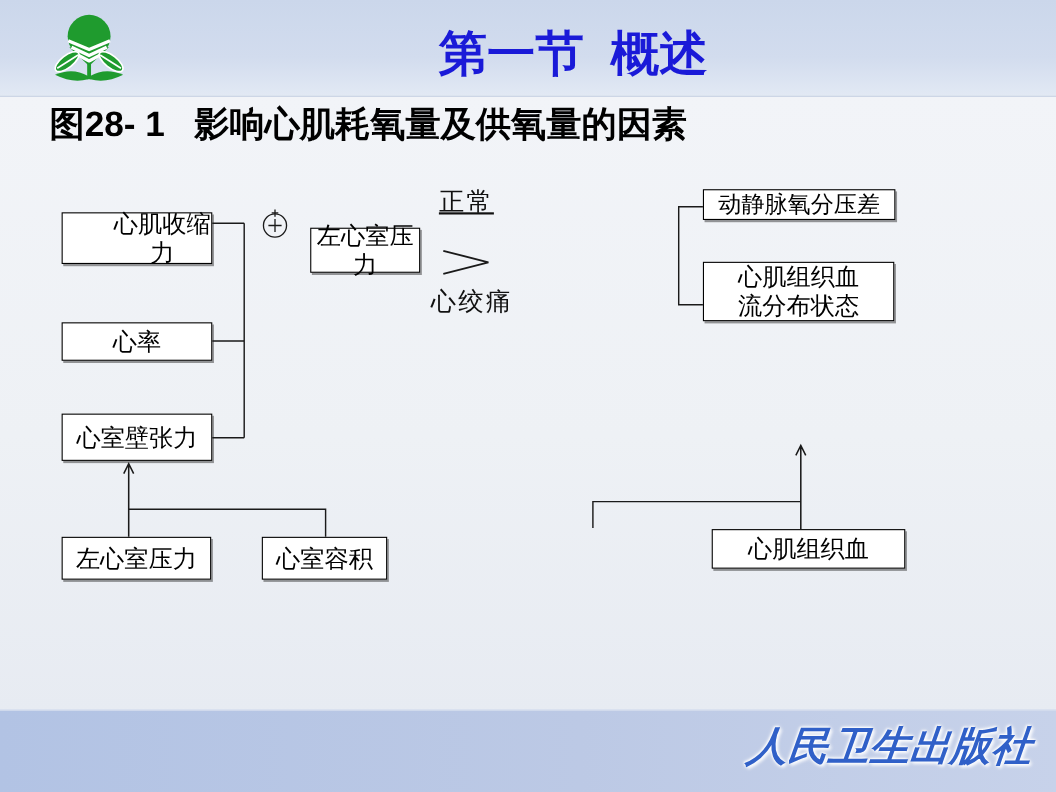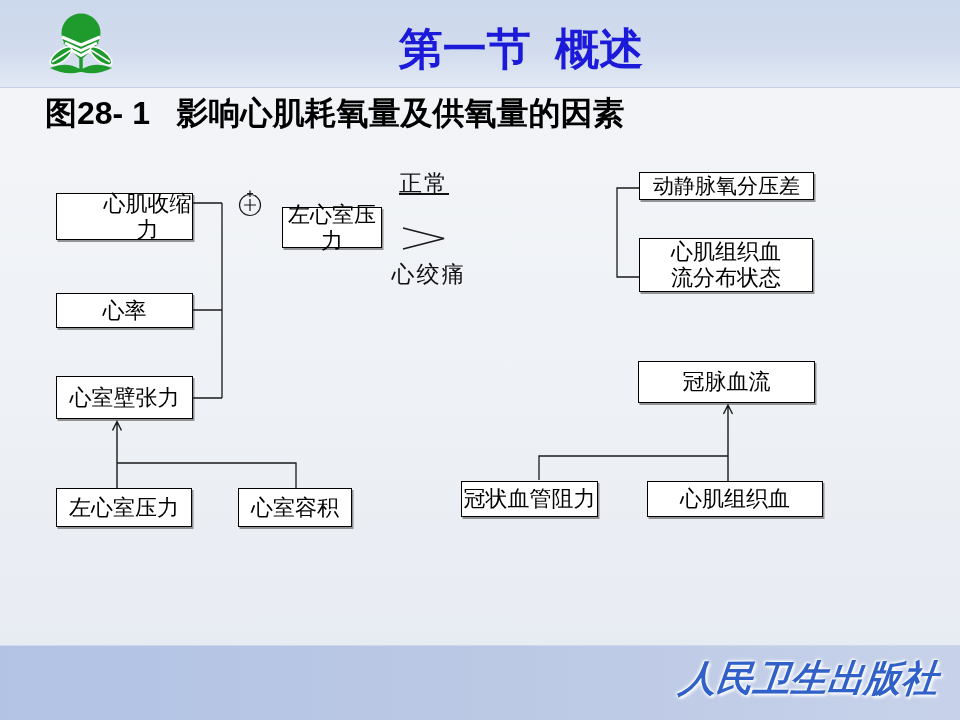--- a/index.html
+++ b/index.html
@@ -106,22 +106,20 @@
 
   <div class="nbox b-contractility">心肌收缩力</div>
   <div class="nbox b-heart-rate">心率</div>
   <div class="nbox b-wall-tension">心室壁张力</div>
   <div class="nbox b-lv-pressure">左心室压力</div>
   <div class="nbox b-volume">心室容积</div>
   <div class="nbox b-consumption">左心室压力</div>
   <div class="nbox b-avdiff">动静脉氧分压差</div>
   <div class="nbox b-tissue">心肌组织血
 流分布状态</div>
-  <div class="nbox b-cflow">冠脉血流</div>
-  <div class="nbox b-cresist">冠状血管阻力</div>
   <div class="nbox b-apressure">心肌组织血</div>
 
   <div class="flabel l-normal">正常</div>
   <div class="flabel l-angina">心绞痛</div>
 
   <svg class="overlay" width="960" height="720" viewBox="0 0 960 720" stroke="#1a1a1a" fill="none" stroke-width="1.3">
     <g>
       <path d="M193 203 H222 M193 310 H222 M193 398 H222 M222 203 V398"></path>
     </g>
     <g stroke-width="1.2">

